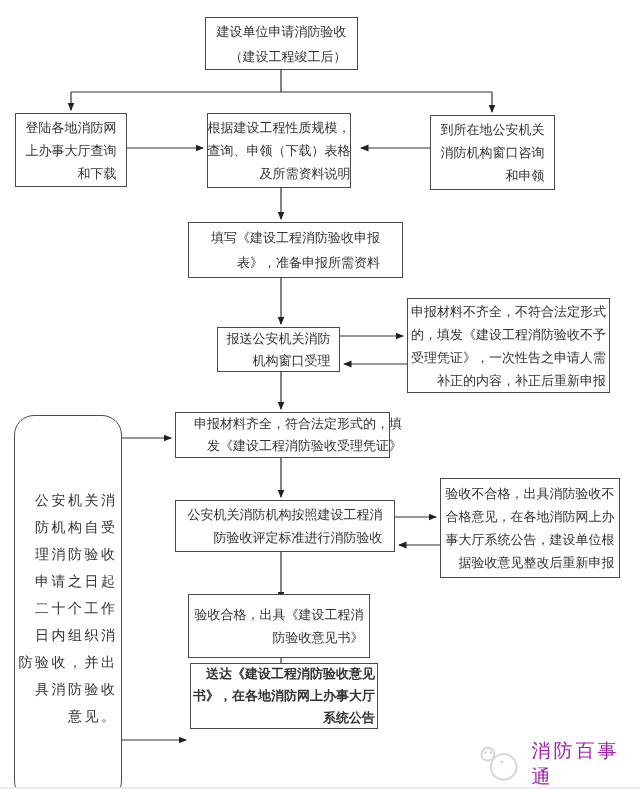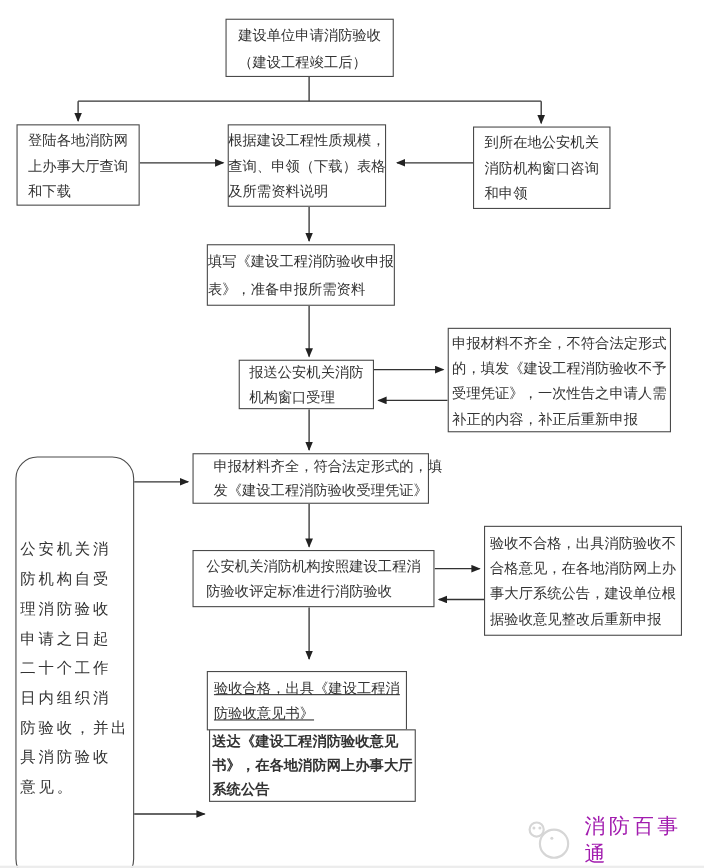--- a/index.html
+++ b/index.html
@@ -13,21 +13,21 @@
   .connectors{position:absolute;left:0;top:0;width:640px;height:789px;}
   .box{
     position:absolute;
     box-sizing:border-box;
     border:1px solid #4a4a4a;
     background:#ffffff;
     color:#333333;
     display:flex;
     align-items:center;
     justify-content:center;
-    text-align:left;
+    text-align:right;
     white-space:pre;
     font-size:13px;
     line-height:24px;
   }
   .box.tall{
     font-size:14px;
     line-height:27px;
     letter-spacing:2.5px;
   }
   .box.lh25{line-height:25px;}
@@ -92,21 +92,21 @@
 和下载</div>
 
   <div class="box lh23" style="left:207px;top:113px;width:144px;height:75px;">根据建设工程性质规模，
 查询、申领（下载）表格
 及所需资料说明</div>
 
   <div class="box lh23" style="left:430px;top:115px;width:125px;height:75px;">到所在地公安机关
 消防机构窗口咨询
 和申领</div>
 
-  <div class="box lh25" style="left:188px;top:222px;width:171px;height:56px;">填写《建设工程消防验收申报
+  <div class="box lh25" style="left:188px;top:222px;width:215px;height:56px;">填写《建设工程消防验收申报
 表》，准备申报所需资料</div>
 
   <div class="box lh23" style="left:407px;top:298px;width:203px;height:95px;">申报材料不齐全，不符合法定形式
 的，填发《建设工程消防验收不予
 受理凭证》，一次性告之申请人需
 补正的内容，补正后重新申报</div>
 
   <div class="box lh22" style="left:217px;top:327px;width:123px;height:45px;">报送公安机关消防
 机构窗口受理</div>
 
@@ -114,21 +114,21 @@
 发《建设工程消防验收受理凭证》</div>
 
   <div class="box lh23" style="left:175px;top:500px;width:220px;height:52px;">公安机关消防机构按照建设工程消
 防验收评定标准进行消防验收</div>
 
   <div class="box lh23" style="left:440px;top:478px;width:180px;height:100px;">验收不合格，出具消防验收不
 合格意见，在各地消防网上办
 事大厅系统公告，建设单位根
 据验收意见整改后重新申报</div>
 
-  <div class="box lh23" style="left:188px;top:610px;width:182px;height:54px;text-decoration:underline;">验收合格，出具《建设工程消
+  <div class="box lh23" style="left:188px;top:594px;width:182px;height:64px;">验收合格，出具《建设工程消
 防验收意见书》</div>
 
   <div class="box lh22" style="left:190px;top:663px;width:188px;height:66px;font-weight:bold;">送达《建设工程消防验收意见
 书》，在各地消防网上办事大厅
 系统公告</div>
 
   <div class="box tall" style="left:14px;top:415px;width:108px;height:386px;border-radius:20px;">公安机关消
 防机构自受
 理消防验收
 申请之日起

